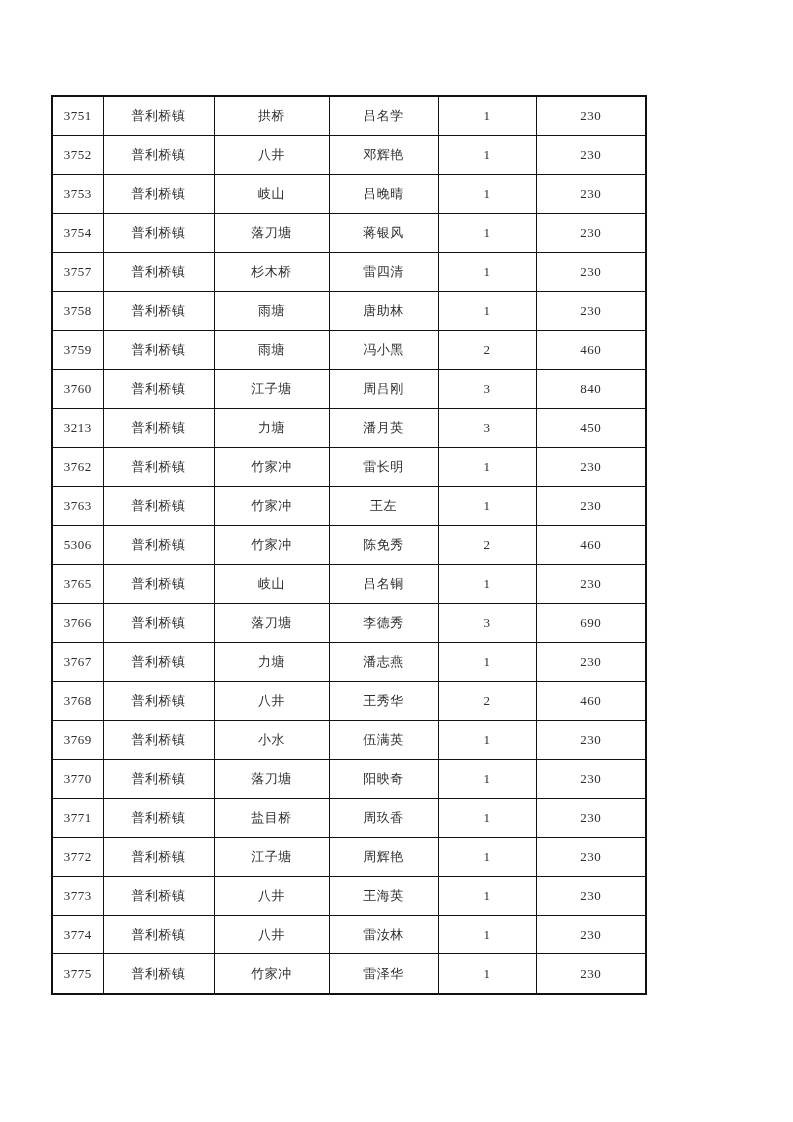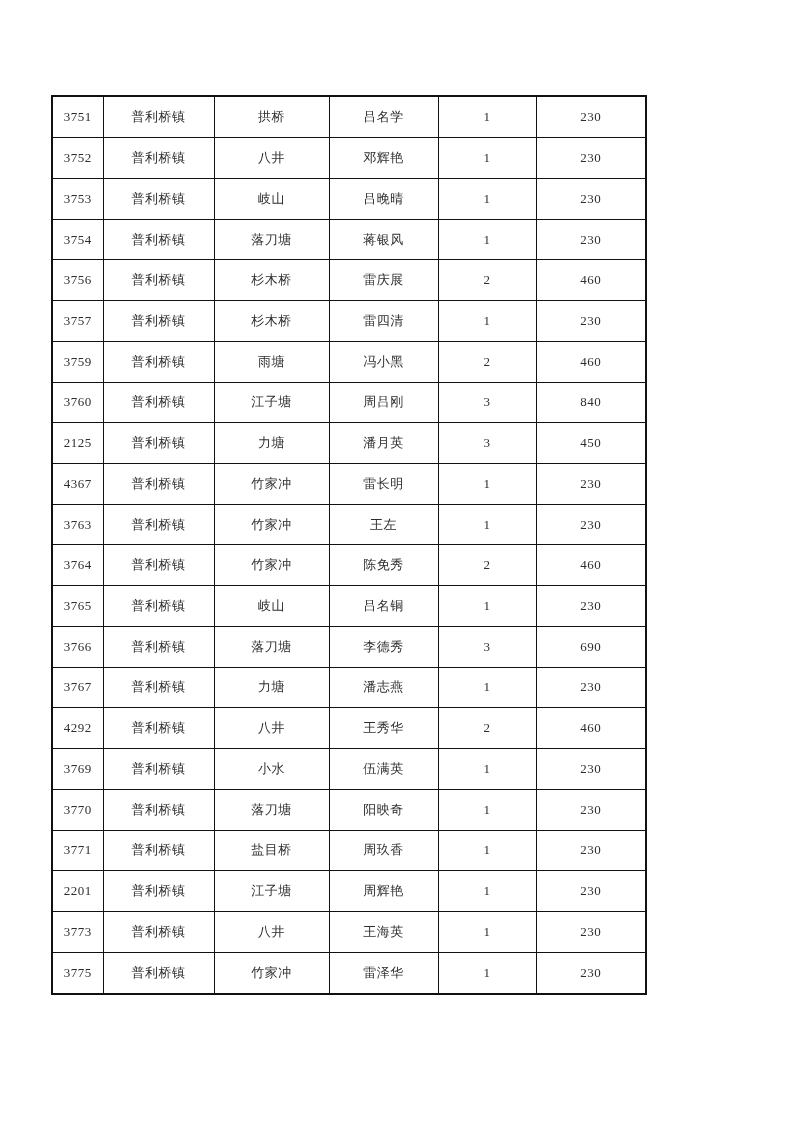--- a/index.html
+++ b/index.html
@@ -95,77 +95,77 @@
         </tr>
         <tr>
           <td class="num">3754</td>
           <td>普利桥镇</td>
           <td>落刀塘</td>
           <td>蒋银风</td>
           <td class="num">1</td>
           <td class="num">230</td>
         </tr>
         <tr>
-          <td class="num">3756</td>
-          <td>普利桥镇</td>
-          <td>杉木桥</td>
-          <td>雷庆展</td>
-          <td class="num lg">2</td>
-          <td class="num lg">460</td>
-        </tr>
-        <tr>
           <td class="num">3757</td>
           <td>普利桥镇</td>
           <td>杉木桥</td>
           <td>雷四清</td>
           <td class="num">1</td>
           <td class="num lg">230</td>
+        </tr>
+        <tr>
+          <td class="num">3758</td>
+          <td>普利桥镇</td>
+          <td>雨塘</td>
+          <td>唐助林</td>
+          <td class="num">1</td>
+          <td class="num">230</td>
         </tr>
         <tr>
           <td class="num">3759</td>
           <td>普利桥镇</td>
           <td>雨塘</td>
           <td>冯小黑</td>
           <td class="num">2</td>
           <td class="num">460</td>
         </tr>
         <tr>
           <td class="num">3760</td>
           <td>普利桥镇</td>
           <td>江子塘</td>
           <td>周吕刚</td>
           <td class="num lg">3</td>
           <td class="num lg">840</td>
         </tr>
         <tr>
-          <td class="num">2125</td>
+          <td class="num">3213</td>
           <td>普利桥镇</td>
           <td>力塘</td>
           <td>潘月英</td>
           <td class="num">3</td>
           <td class="num">450</td>
         </tr>
         <tr>
-          <td class="num">4367</td>
+          <td class="num">3762</td>
           <td>普利桥镇</td>
           <td>竹家冲</td>
           <td>雷长明</td>
           <td class="num">1</td>
           <td class="num lg">230</td>
         </tr>
         <tr>
           <td class="num">3763</td>
           <td>普利桥镇</td>
           <td>竹家冲</td>
           <td>王左</td>
           <td class="num">1</td>
           <td class="num lg">230</td>
         </tr>
         <tr>
-          <td class="num">3764</td>
+          <td class="num">5306</td>
           <td>普利桥镇</td>
           <td>竹家冲</td>
           <td>陈免秀</td>
           <td class="num lg">2</td>
           <td class="num lg">460</td>
         </tr>
         <tr>
           <td class="num">3765</td>
           <td>普利桥镇</td>
           <td>岐山</td>
@@ -183,21 +183,21 @@
         </tr>
         <tr>
           <td class="num">3767</td>
           <td>普利桥镇</td>
           <td>力塘</td>
           <td>潘志燕</td>
           <td class="num">1</td>
           <td class="num">230</td>
         </tr>
         <tr>
-          <td class="num">4292</td>
+          <td class="num">3768</td>
           <td>普利桥镇</td>
           <td>八井</td>
           <td>王秀华</td>
           <td class="num">2</td>
           <td class="num">460</td>
         </tr>
         <tr>
           <td class="num">3769</td>
           <td>普利桥镇</td>
           <td>小水</td>
@@ -215,34 +215,42 @@
         </tr>
         <tr>
           <td class="num">3771</td>
           <td>普利桥镇</td>
           <td>盐目桥</td>
           <td>周玖香</td>
           <td class="num">1</td>
           <td class="num lg">230</td>
         </tr>
         <tr>
-          <td class="num">2201</td>
+          <td class="num">3772</td>
           <td>普利桥镇</td>
           <td>江子塘</td>
           <td>周辉艳</td>
           <td class="num">1</td>
           <td class="num">230</td>
         </tr>
         <tr>
           <td class="num">3773</td>
           <td>普利桥镇</td>
           <td>八井</td>
           <td>王海英</td>
           <td class="num">1</td>
           <td class="num">230</td>
+        </tr>
+        <tr>
+          <td class="num">3774</td>
+          <td>普利桥镇</td>
+          <td>八井</td>
+          <td>雷汝林</td>
+          <td class="num">1</td>
+          <td class="num lg">230</td>
         </tr>
         <tr>
           <td class="num">3775</td>
           <td>普利桥镇</td>
           <td>竹家冲</td>
           <td>雷泽华</td>
           <td class="num">1</td>
           <td class="num lg">230</td>
         </tr>
       </tbody>

